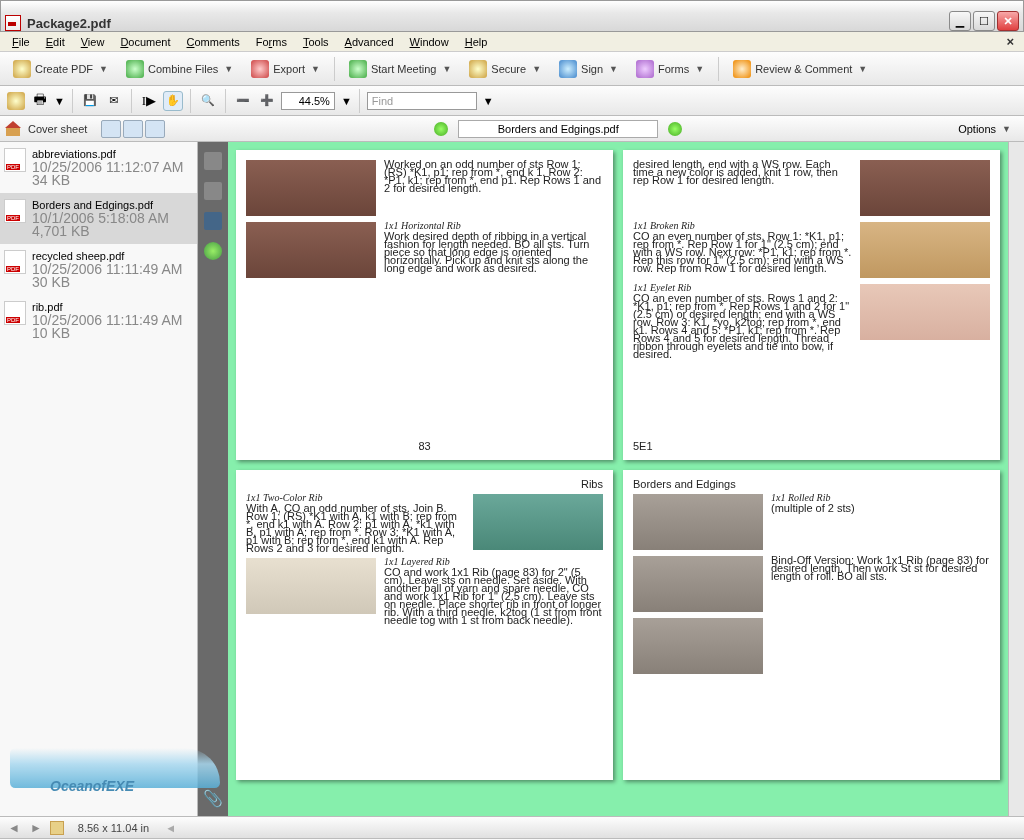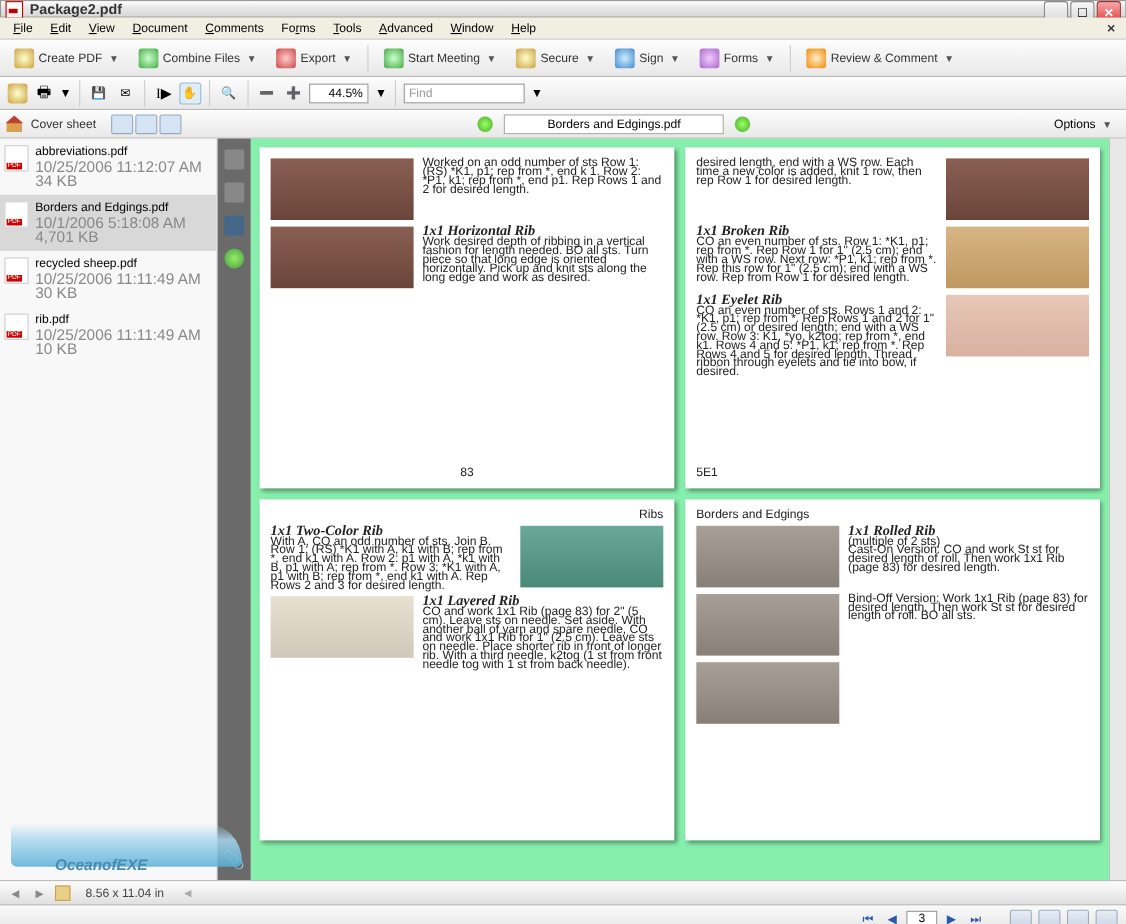--- a/index.html
+++ b/index.html
@@ -1,17 +1,17 @@
 <!DOCTYPE html>
 <html><head>
 <meta charset="utf-8">
 <style>
 *{box-sizing:border-box;margin:0;padding:0;font-family:Tahoma,Arial,sans-serif;font-size:11px}
 body{width:1024px;height:840px;overflow:hidden;background:#ece9d8}
-.titlebar{height:16px;background:linear-gradient(#fff,#e8e8e8 40%,#d8d8d8);border:1px solid #999;display:flex;align-items:flex-start;padding:0 4px}
+.titlebar{height:32px;background:linear-gradient(#fff,#e8e8e8 40%,#d8d8d8);border:1px solid #999;display:flex;align-items:flex-end;padding:0 4px}
 .titlebar .pdf-icon{width:16px;height:16px;background:linear-gradient(#fff,#eee);border:1px solid #b00;position:relative;margin-right:6px}
 .titlebar .pdf-icon:before{content:"";position:absolute;left:2px;top:6px;width:8px;height:4px;background:#b00}
 .titlebar .title{font-weight:bold;font-size:13px;color:#333}
 .winbtns{margin-left:auto;display:flex;gap:2px}
 .winbtn{width:22px;height:20px;border:1px solid #8a8a8a;background:linear-gradient(#f8f8f8,#d8d8d8);display:flex;align-items:center;justify-content:center;border-radius:3px}
 .winbtn.close{background:linear-gradient(#f8a8a8,#e04040);border-color:#a03030;color:#fff;font-weight:bold}
 .menubar{height:20px;background:#f1efe2;display:flex;align-items:center;padding:0 4px;border-bottom:1px solid #ccc;position:relative}
 .menubar .m{padding:2px 8px;cursor:pointer}
 .menubar .m u{text-decoration:underline}
 .menubar .mini-x{margin-left:auto;font-family:Arial;font-size:13px;color:#333;padding:0 6px;font-weight:bold}
@@ -60,21 +60,21 @@
 .page{background:#fff;box-shadow:2px 2px 4px rgba(0,0,0,.4);padding:10px;min-height:310px;font-size:6px;line-height:8px;color:#222;display:flex;flex-direction:column;gap:6px}
 .section{display:flex;gap:8px}
 .swatch{width:130px;height:56px;flex-shrink:0}
 .swatch.brown{background:linear-gradient(#8a5f52,#6b453a)}
 .swatch.tan{background:linear-gradient(#d8b584,#c09860)}
 .swatch.pink{background:linear-gradient(#e8c8b8,#d8b0a0)}
 .swatch.teal{background:linear-gradient(#6aa89a,#4a8878)}
 .swatch.cream{background:linear-gradient(#e8e0d0,#d0c8b8)}
 .swatch.grey{background:linear-gradient(#a8a098,#888078)}
 .txt{flex:1}
-.txt h4{font-size:13px;font-style:italic;font-weight:bold;margin-bottom:2px;font-family:"Times New Roman",serif}
+.txt h4{font-size:10px;font-style:italic;font-weight:normal;margin-bottom:2px;font-family:"Times New Roman",serif}
 .rscroll{width:16px;background:#e8e8e8;border-left:1px solid #bbb}
 .statusbar{height:22px;background:linear-gradient(#fdfdfd,#e0e0e0);border-top:1px solid #bbb;display:flex;align-items:center;padding:0 6px;gap:6px;font-size:10px;color:#444}
 .statusbar .arrow{color:#888;font-size:12px;padding:0 2px}
 .statusbar .dims{margin-left:8px}
 .bottombar{height:26px;background:linear-gradient(#fafafa,#e4e4e4);border-top:1px solid #bbb;display:flex;align-items:center;justify-content:flex-end;padding:0 8px;gap:4px}
 .bottombar .navbtn{width:18px;height:18px;display:flex;align-items:center;justify-content:center;color:#2a5aaa;font-size:11px;cursor:pointer}
 .bottombar .pagein{width:28px;height:16px;border:1px solid #999;background:#fff;text-align:center}
 .bottombar .vico{width:20px;height:18px;background:linear-gradient(#e8ecf4,#c8d4e8);border:1px solid #9ab;border-radius:2px;margin-left:2px}
 .watermark{position:absolute;left:10px;bottom:42px;width:210px;height:70px;pointer-events:none;opacity:.85}
 .watermark .wave{position:absolute;bottom:10px;left:0;right:0;height:40px;background:linear-gradient(to top,#5ab0d8,#a8d8ef 60%,transparent);border-radius:6px 40px 6px 6px}
@@ -316,21 +316,20 @@
           </div>
       </div>
 
       <div class="page">
         <div>Borders and Edgings</div>
         <div class="section">
             <div class="swatch grey"></div>
             <div class="txt">
               <h4>1x1  Rolled  Rib</h4>
               <div>(multiple of 2 sts)</div>
-              <div>Cast-On Version: CO and work St st for desired length of roll. Then work 1x1 Rib (page 83) for desired length.</div>
             </div>
           </div>
         <div class="section">
             <div class="swatch grey"></div>
             <div class="txt">Bind-Off Version: Work 1x1 Rib (page 83) for desired length. Then work St st for desired length of roll. BO all sts.</div>
           </div>
         <div class="section">
             <div class="swatch grey"></div>
           </div>
       </div>

